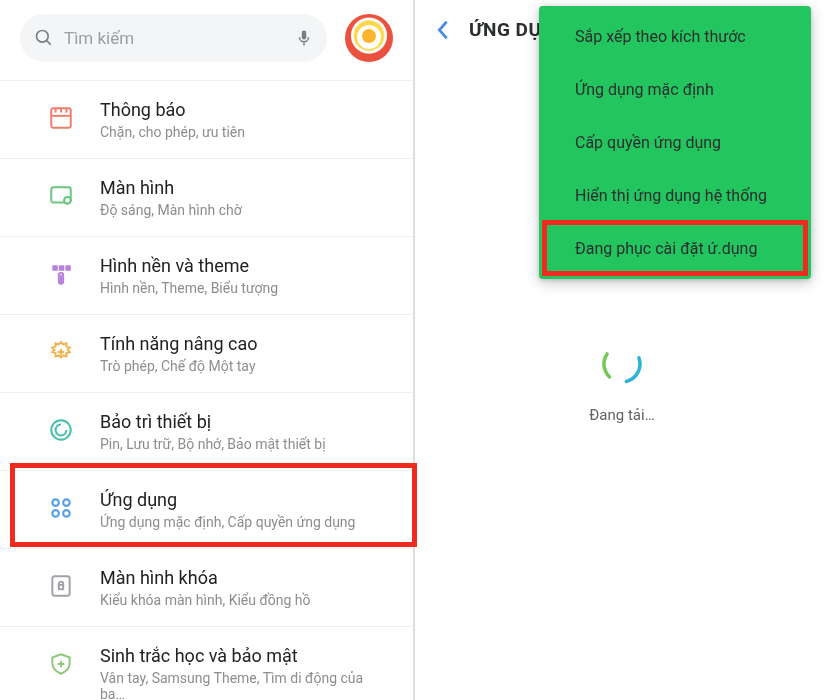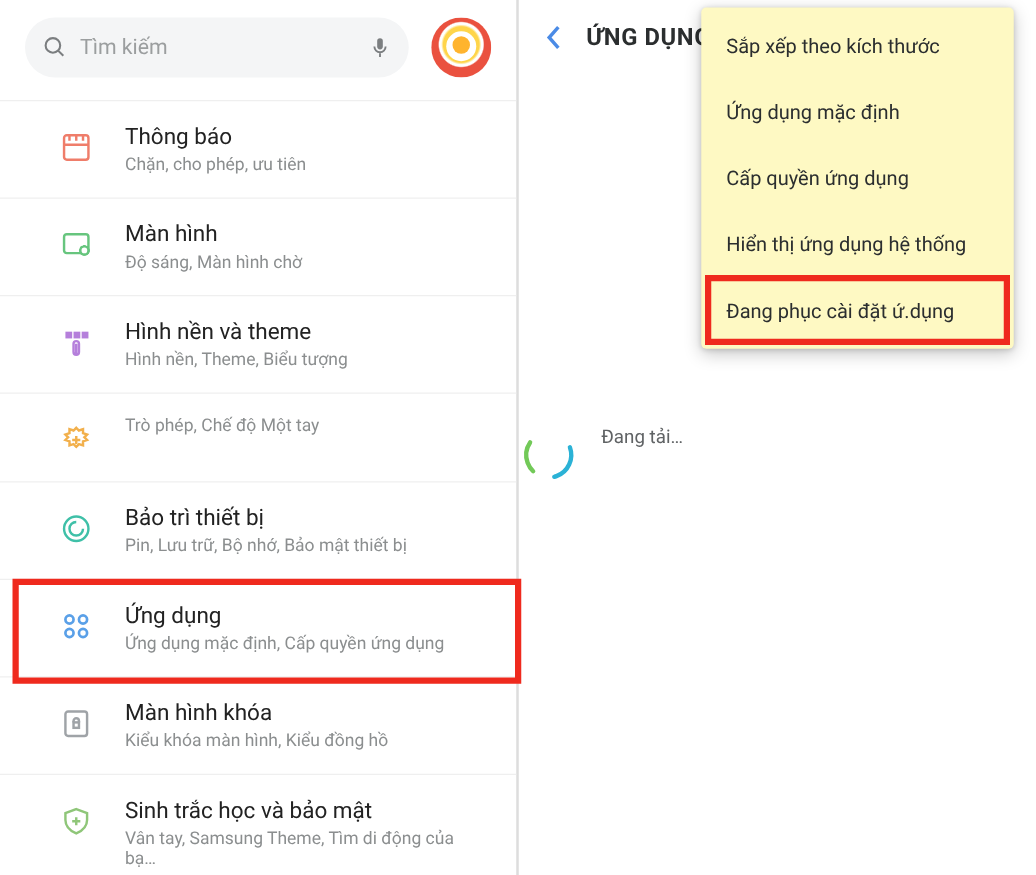--- a/index.html
+++ b/index.html
@@ -154,25 +154,25 @@
     .right-title {
       font-size: 19px;
       font-weight: 700;
       color: #2b2e2f;
       letter-spacing: 0.5px;
     }
     .dropdown-menu {
       position: absolute;
       top: 6px;
       right: 18px;
-      width: 250px;
-      background: #fef9c3;
+      width: 272px;
+      background: #22c55e;
       border-radius: 4px;
       box-shadow: 0 4px 14px rgba(0,0,0,0.22), 0 1px 4px rgba(0,0,0,0.15);
-      padding: 4px 0;
+      padding: 4px 16px;
       z-index: 10;
     }
     .dropdown-item {
       padding: 17px 20px;
       font-size: 16px;
       color: #2b2e2f;
     }
     .dropdown-highlight {
       position: absolute;
       border: 5px solid #ef2a1e;
@@ -181,22 +181,22 @@
       top: 214px;
       height: 56px;
       pointer-events: none;
     }
     .loading-area {
       position: absolute;
       top: 340px;
       left: 0;
       right: 0;
       display: flex;
-      flex-direction: row;
-      align-items: flex-start;
+      flex-direction: column;
+      align-items: center;
       gap: 18px;
     }
     .spinner {
       width: 48px;
       height: 48px;
       position: relative;
     }
     .spinner svg {
       width: 48px;
       height: 48px;
@@ -280,20 +280,21 @@
 
     <div class="setting-item">
       <div class="setting-icon-wrap">
         <svg class="ico" viewBox="0 0 24 24" stroke="#f2b04c" stroke-width="1.8">
           <path d="M12 3l2 2 3-1 0 3 3 1-2 2 2 2-3 1 0 3-3-1-2 2-2-2-3 1 0-3-3-1 2-2-2-2 3-1 0-3 3 1z"></path>
             <line x1="12" y1="9" x2="12" y2="15"></line>
             <line x1="9" y1="12" x2="15" y2="12"></line>
         </svg>
       </div>
       <div class="setting-text">
+        <div class="setting-title">Tính năng nâng cao</div>
         <div class="setting-sub">Trò phép, Chế độ Một tay</div>
       </div>
     </div>
 
     <div class="setting-item">
       <div class="setting-icon-wrap">
         <svg class="ico" viewBox="0 0 24 24" stroke="#3fc0a8" stroke-width="1.8">
           <circle cx="12" cy="12" r="9"></circle>
             <path d="M12 7a5 5 0 1 0 5 5" fill="none"></path>
         </svg>

